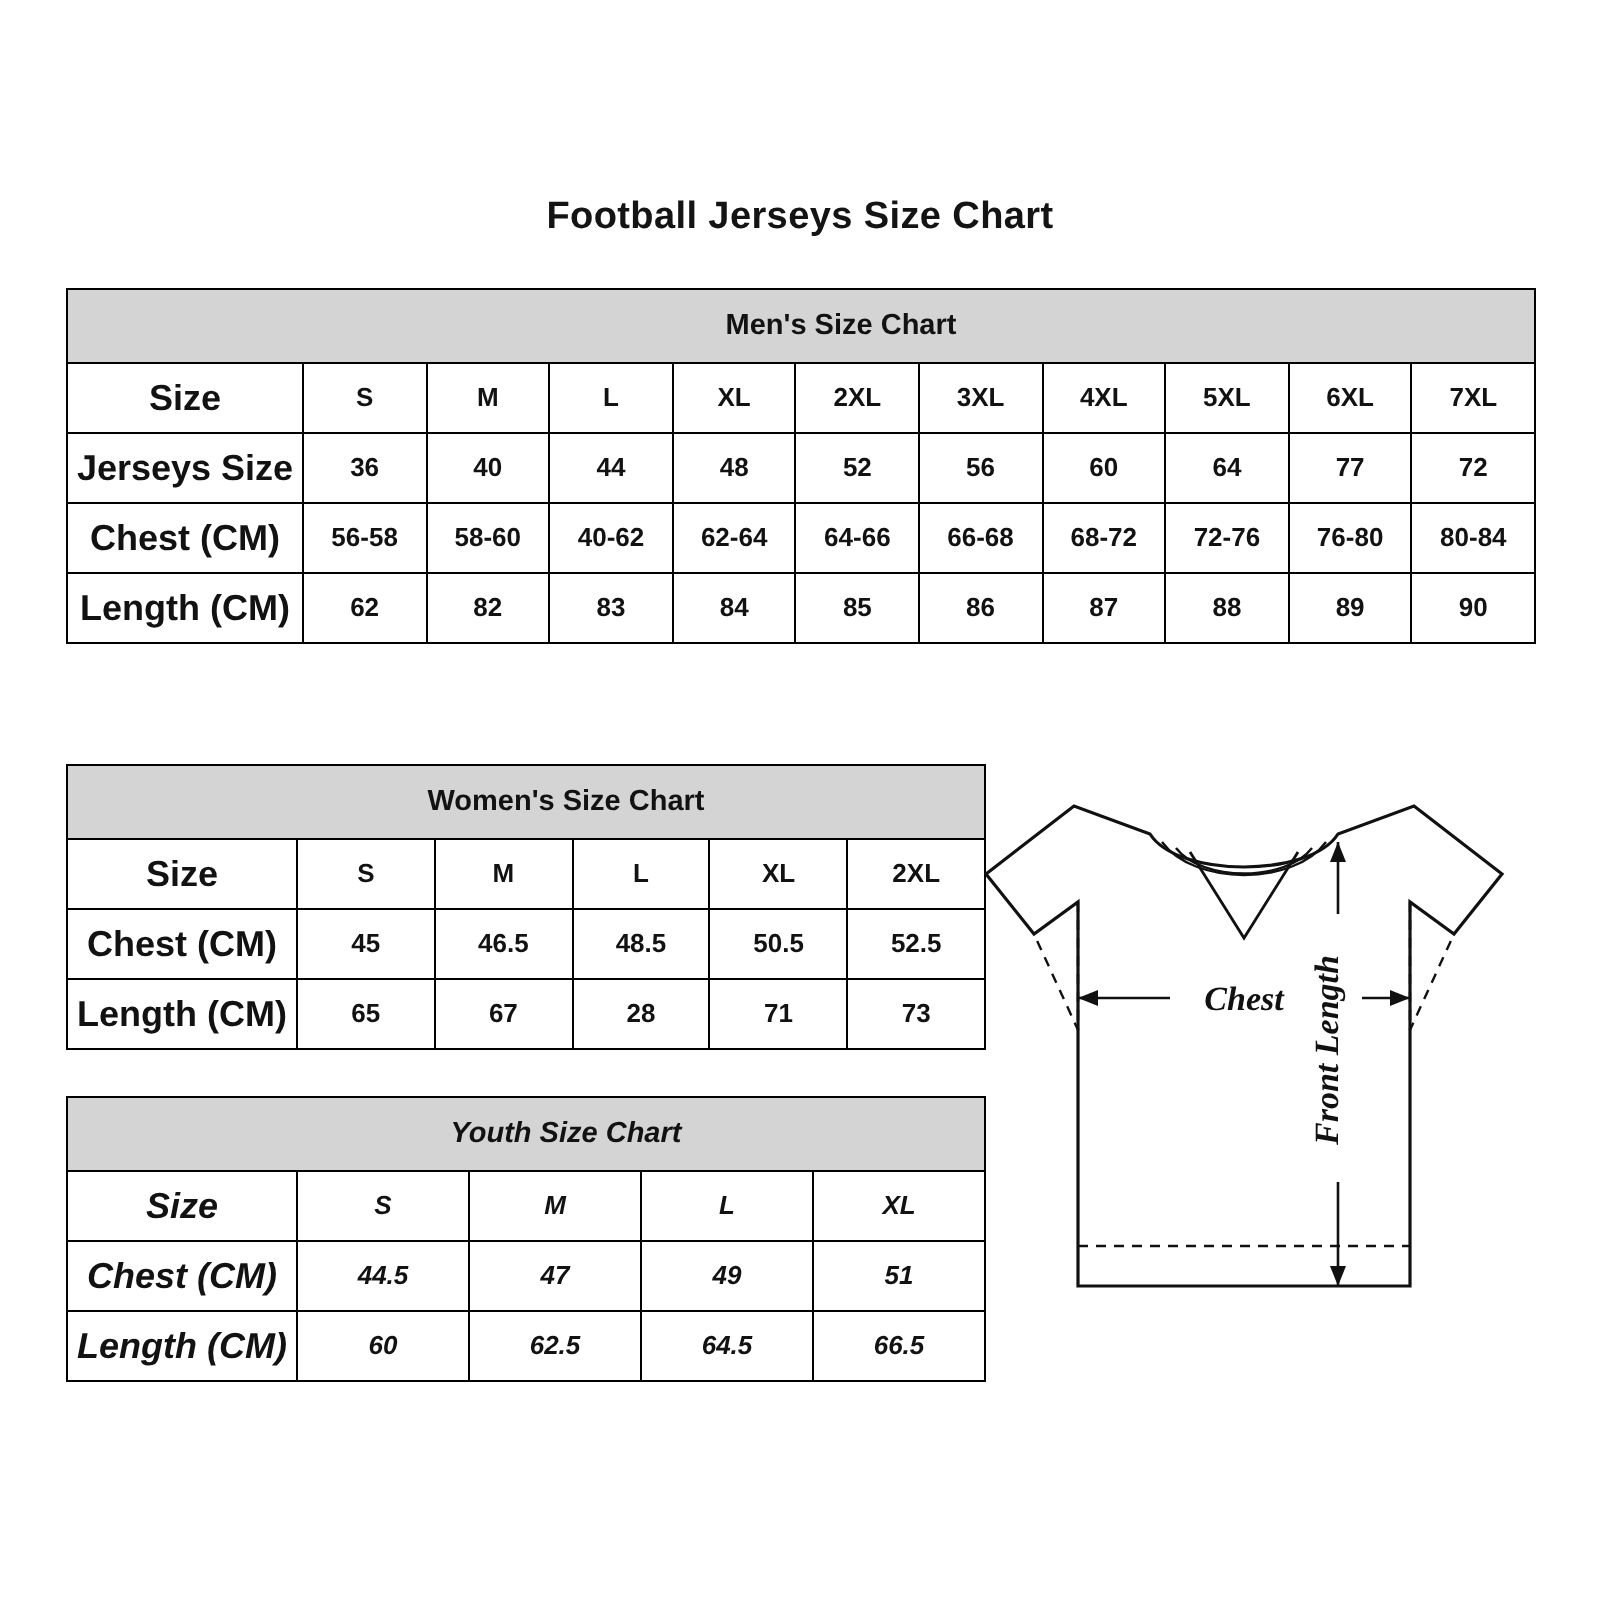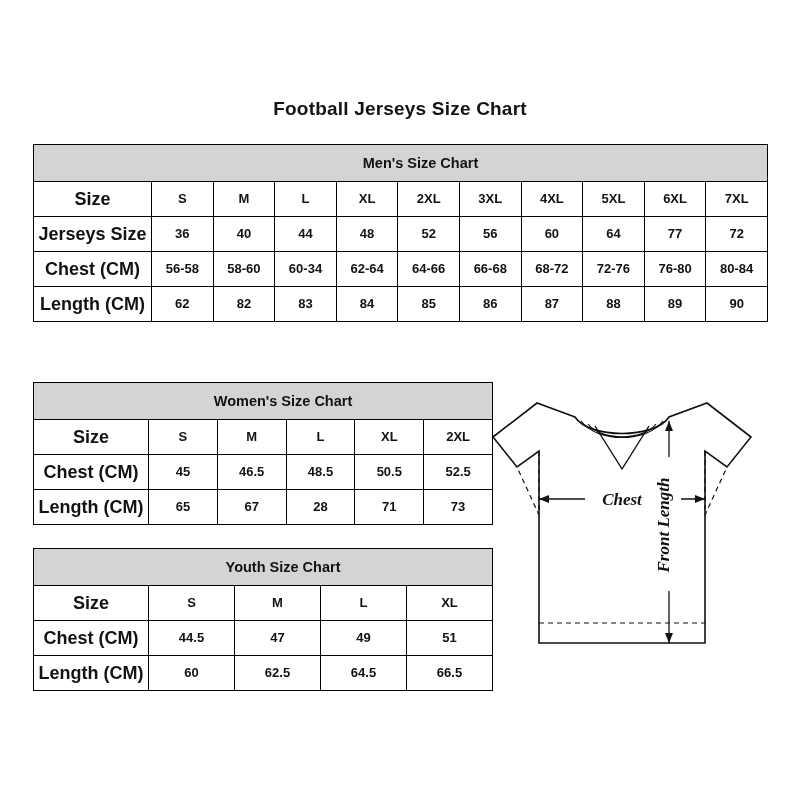--- a/index.html
+++ b/index.html
@@ -85,20 +85,21 @@
     width: 459px;
   }
   #womens-table col.lbl { width: 115px; }
   #womens-table col.c   { width: 68.8px; }
 
   
   #youth-table {
     left: 33px;
     top: 548px;
     width: 459px;
+    font-style: italic;
   }
   #youth-table col.lbl { width: 115px; }
   #youth-table col.c   { width: 86px; }
 
   
   #shirt-figure {
     position: absolute;
     left: 477px;
     top: 395px;
     width: 290px;
@@ -160,21 +161,21 @@
       <td class="val">56</td>
       <td class="val">60</td>
       <td class="val">64</td>
       <td class="val">77</td>
       <td class="val">72</td>
     </tr>
     <tr>
       <td class="rowlabel">Chest (CM)</td>
       <td class="val">56-58</td>
       <td class="val">58-60</td>
-      <td class="val">60-34</td>
+      <td class="val">40-62</td>
       <td class="val">62-64</td>
       <td class="val">64-66</td>
       <td class="val">66-68</td>
       <td class="val">68-72</td>
       <td class="val">72-76</td>
       <td class="val">76-80</td>
       <td class="val">80-84</td>
     </tr>
     <tr>
       <td class="rowlabel">Length (CM)</td>

